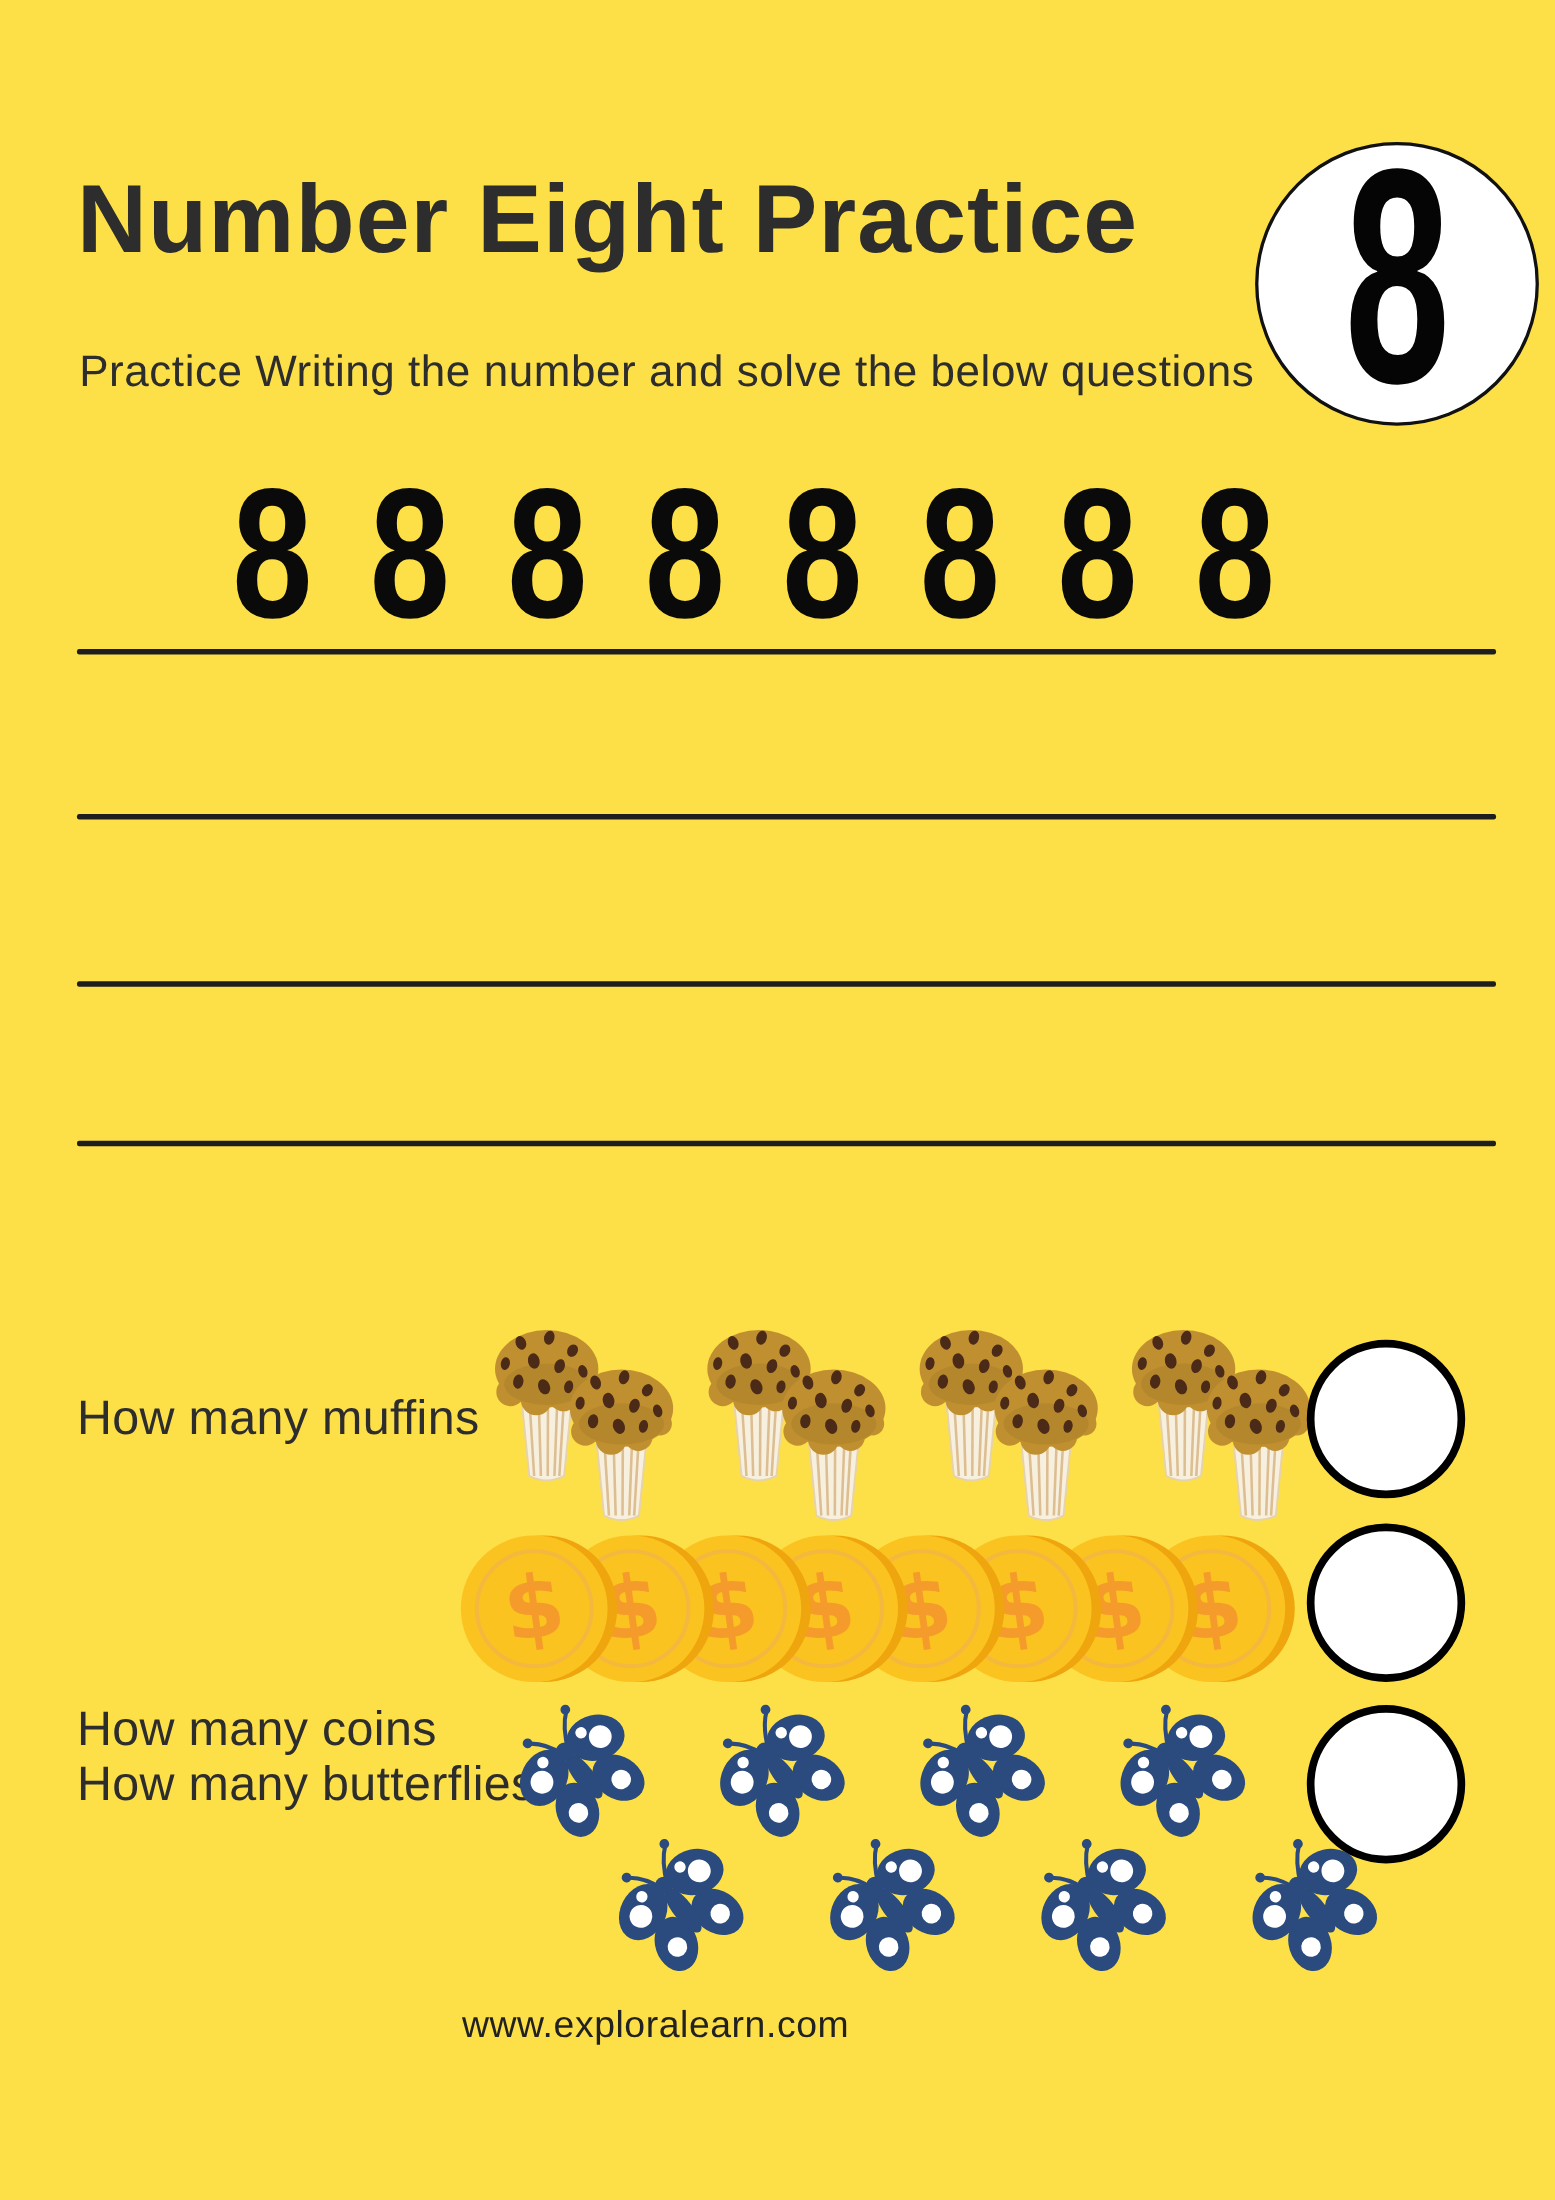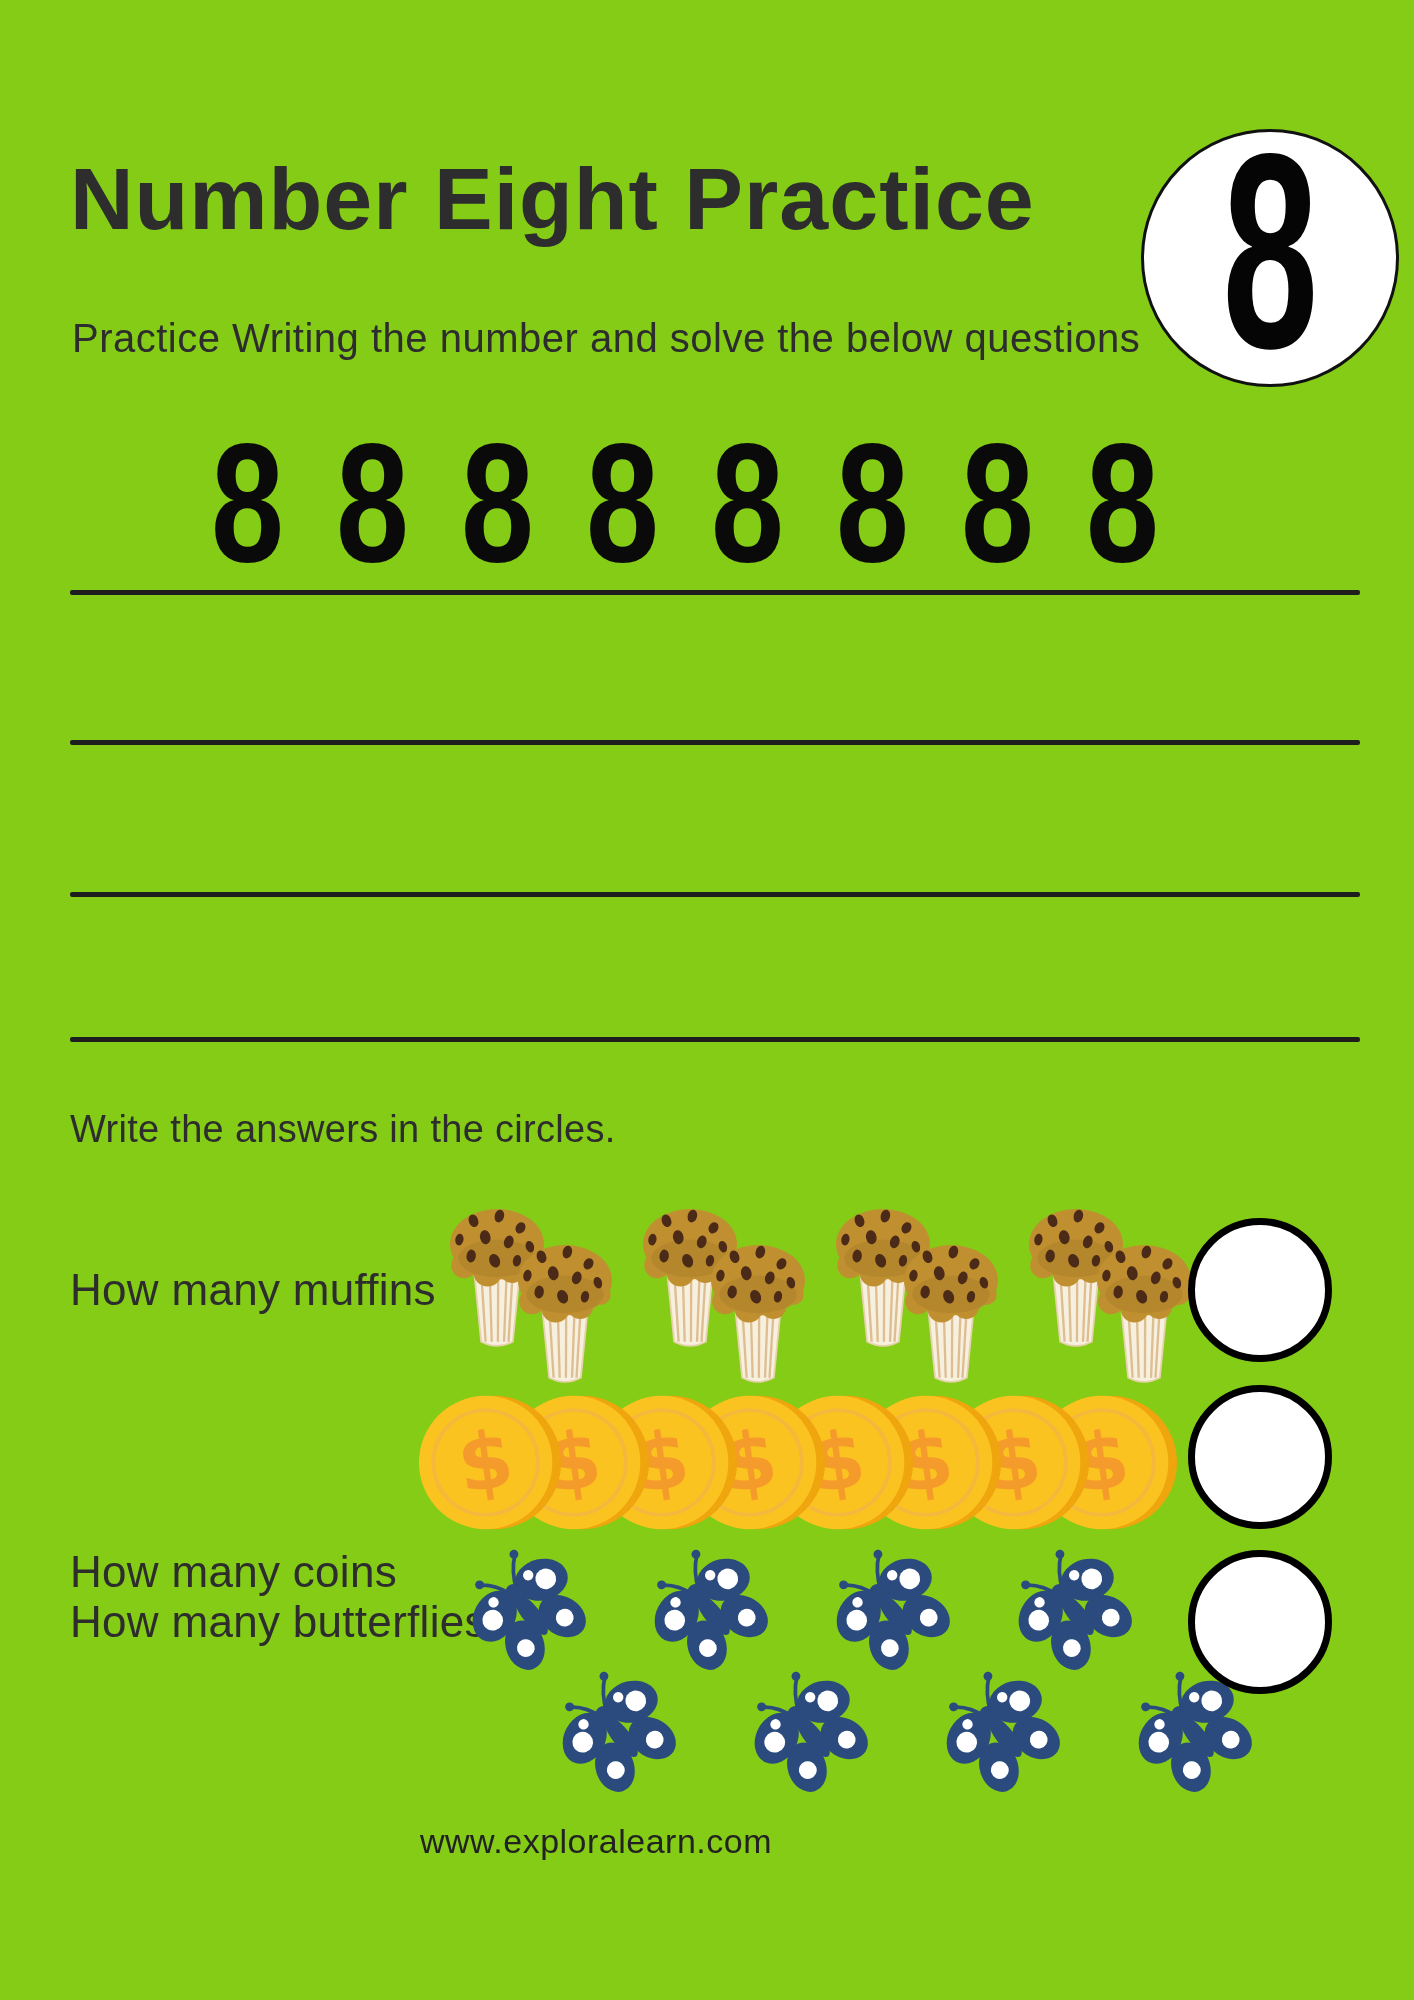--- a/index.html
+++ b/index.html
@@ -1,20 +1,20 @@
 <!DOCTYPE html>
 <html><head>
 <meta charset="utf-8">
 <style>
   html,body{margin:0;padding:0;background:#e8e8e8;}
   #page{
     position:relative;
     width:1414px;height:2000px;
     margin:0 auto;
-    background:#84cc16;
+    background:#fde047;
     font-family:"Liberation Sans","DejaVu Sans",sans-serif;
     color:#2b2b2b;
     overflow:hidden;
   }
   .abs{position:absolute;}
   
   .title{
     left:70px;top:148px;
     font-size:88px;font-weight:600;letter-spacing:1px;
     color:#2d2d2d;white-space:nowrap;
@@ -94,21 +94,20 @@
       <span class="digit">8</span>
     </div>
 
   <div>
       <div class="writing-line" style="top: 590px;"></div>
       <div class="writing-line" style="top: 740px;"></div>
       <div class="writing-line" style="top: 892px;"></div>
       <div class="writing-line" style="top: 1037px;"></div>
     </div>
 
-  <div class="abs instruction">Write the answers in the circles.</div>
 
   <div>
       <div>
         <div class="q-label" style="top: 1262px;">How many muffins</div>
         <div class="item" style="left: 438px; top: 1202px; z-index: 1;"><svg viewBox="0 0 100 126" width="118" height="148" xmlns="http://www.w3.org/2000/svg">
     <path d="M31 64 L69 64 L63.5 119 Q50 126 36.5 119 Z" fill="#F8F0DE" stroke="#E6D2AB" stroke-width="1.5"></path>
     <line x1="37" y1="66" x2="40.3" y2="119" stroke="#DCBE92" stroke-width="2"></line>
             <line x1="44" y1="66" x2="45.5" y2="119" stroke="#DCBE92" stroke-width="2"></line>
             <line x1="51" y1="66" x2="50.8" y2="119" stroke="#DCBE92" stroke-width="2"></line>
             <line x1="58" y1="66" x2="56.0" y2="119" stroke="#DCBE92" stroke-width="2"></line>

